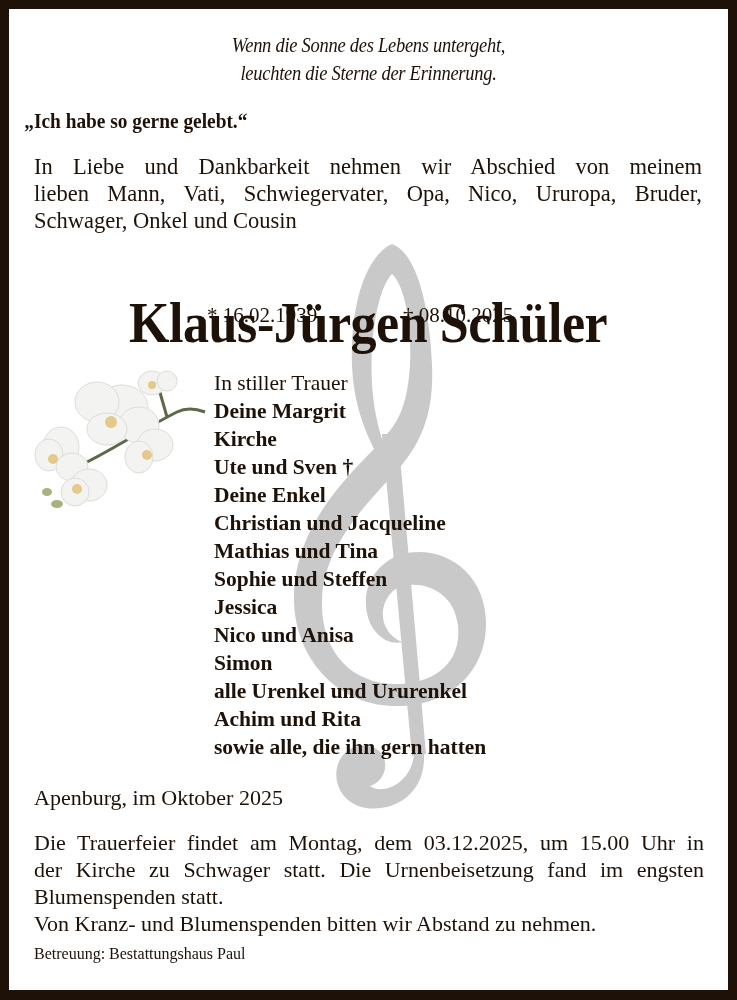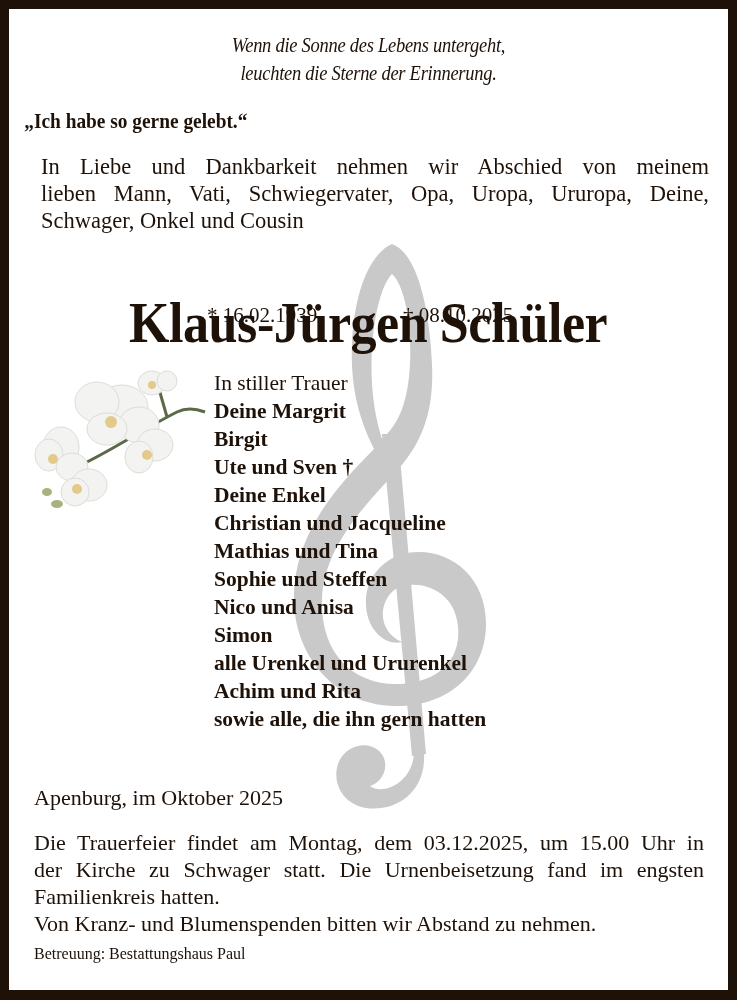--- a/index.html
+++ b/index.html
@@ -49,21 +49,20 @@
     }
     .quote span { display: inline-block; transform: scaleX(0.88); }
     .intro {
       position: absolute;
       left: 25px; width: 668px;
       top: 144px;
       font-size: 22.5px;
       line-height: 27px;
       text-align: justify;
       text-align-last: left;
-      margin-left: 7px;
     }
     .intro .line { display: block; text-align: justify; text-align-last: justify; white-space: nowrap; }
     .intro .line.last { text-align-last: left; }
     .name {
       position: absolute; left: 0; width: 100%;
       top: 252px;
       text-align: center;
       font-weight: bold;
       font-size: 56px;
       line-height: 60px;
@@ -176,51 +175,52 @@
       <div>Wenn die Sonne des Lebens untergeht,</div>
       <div>leuchten die Sterne der Erinnerung.</div>
     </div>
 
     <div class="quote">
       <span>„Ich habe so gerne gelebt.“</span>
     </div>
 
     <div class="intro">
       <span class="line">In Liebe und Dankbarkeit nehmen wir Abschied von meinem</span>
-      <span class="line">lieben Mann, Vati, Schwiegervater, Opa, Uropa, Ururopa, Deine,</span>
+      <span class="line">lieben Mann, Vati, Schwiegervater, Opa, Nico, Ururopa, Bruder,</span>
       <span class="line last">Schwager, Onkel und Cousin</span>
     </div>
 
     <div class="name">
       <span>Klaus-Jürgen Schüler</span>
     </div>
 
     <div class="dates born">* 16.02.1939</div>
     <div class="dates died">† 08.10.2025</div>
 
     <div class="mourners">
       <div class="intro-line">In stiller Trauer</div>
       <div class="m">Deine Margrit</div>
-      <div class="m">Birgit</div>
+      <div class="m">Kirche</div>
       <div class="m">Ute und Sven †</div>
       <div class="m">Deine Enkel</div>
       <div class="m">Christian und Jacqueline</div>
       <div class="m">Mathias und Tina</div>
       <div class="m">Sophie und Steffen</div>
+      <div class="m">Jessica</div>
       <div class="m">Nico und Anisa</div>
       <div class="m">Simon</div>
       <div class="m">alle Urenkel und Ururenkel</div>
       <div class="m">Achim und Rita</div>
       <div class="m">sowie alle, die ihn gern hatten</div>
     </div>
 
     <div class="place">Apenburg, im Oktober 2025</div>
 
     <div class="ceremony">
       <span class="ln j">Die Trauerfeier findet am Montag, dem 03.12.2025, um 15.00 Uhr in</span>
       <span class="ln j">der Kirche zu Schwager statt. Die Urnenbeisetzung fand im engsten</span>
-      <span class="ln">Familienkreis hatten.</span>
+      <span class="ln">Blumenspenden statt.</span>
       <span class="ln">Von Kranz- und Blumenspenden bitten wir Abstand zu nehmen.</span>
     </div>
 
     <div class="care">Betreuung: Bestattungshaus Paul</div>
   </div>
 </div>
 
 </body></html>

